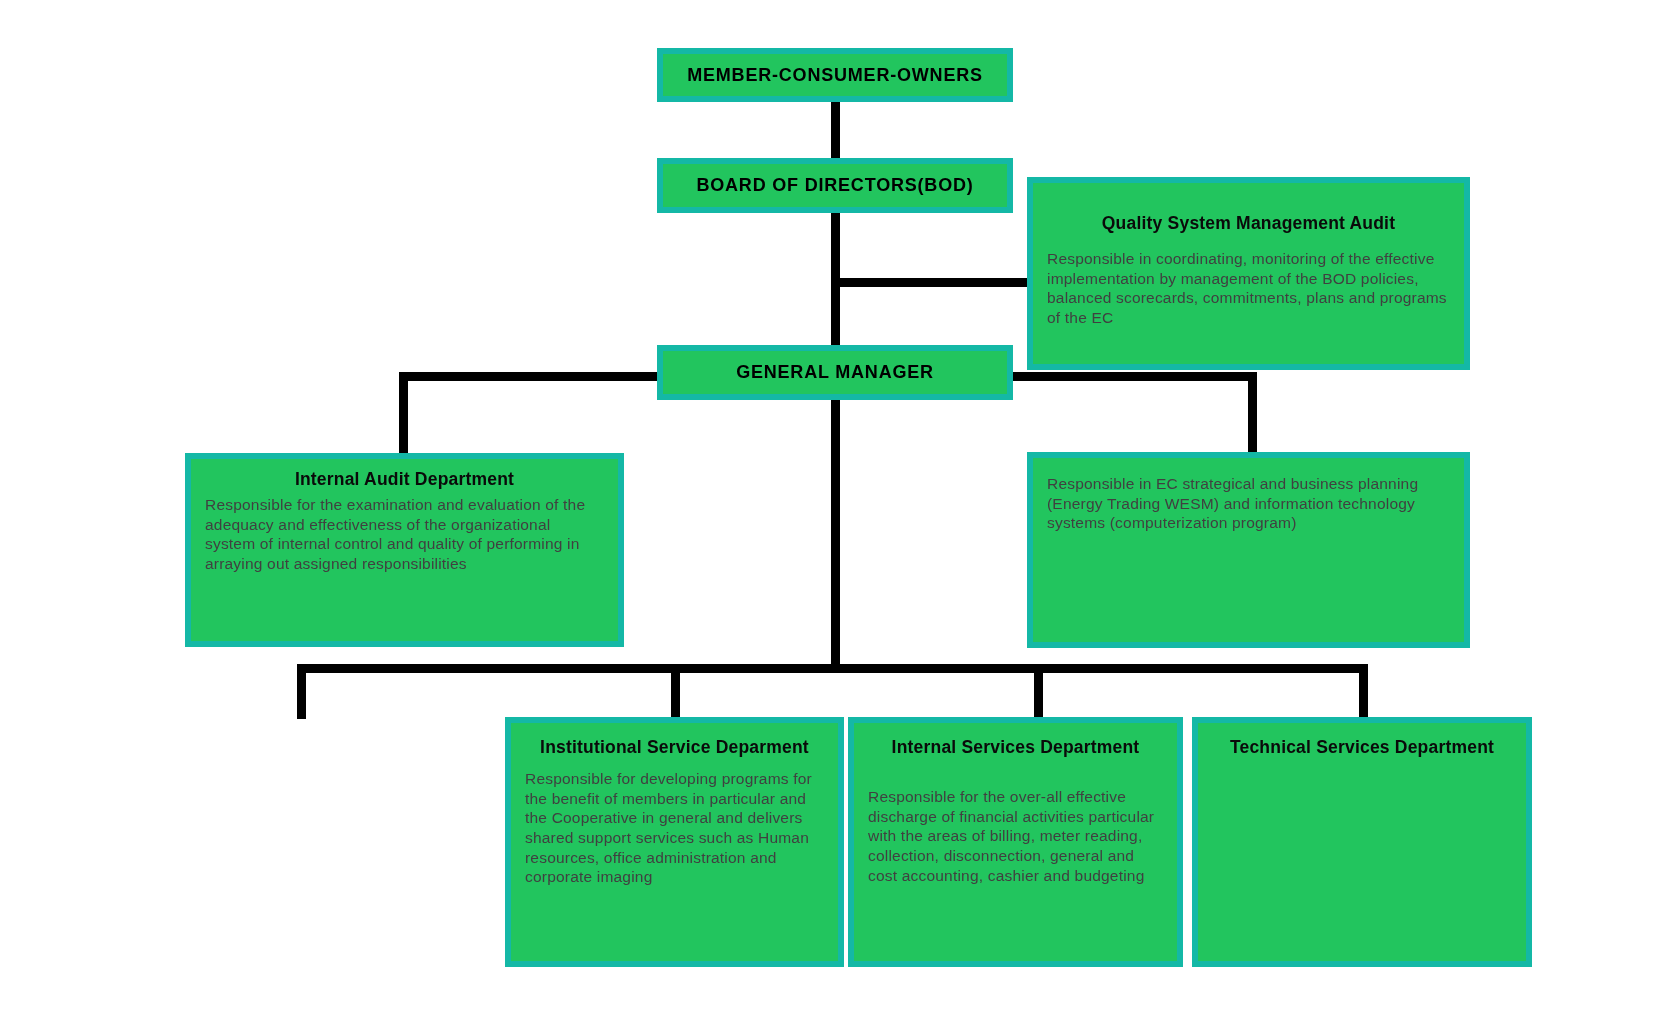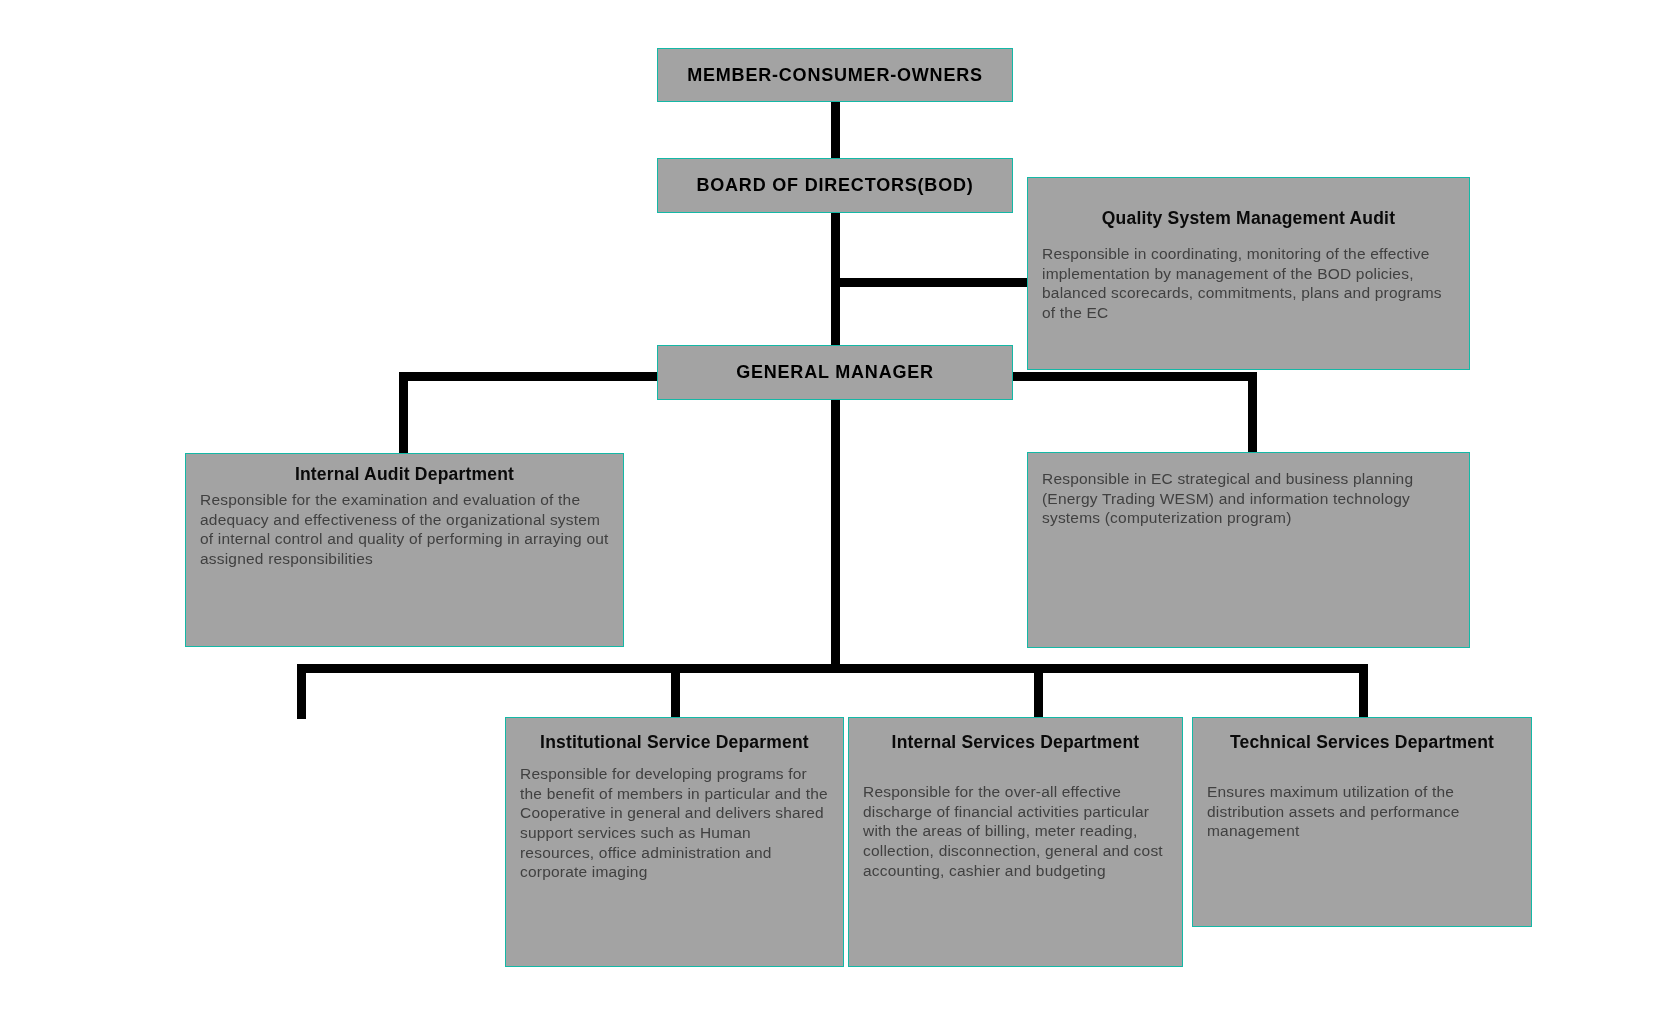--- a/index.html
+++ b/index.html
@@ -8,22 +8,22 @@
     width: 1672px;
     height: 1020px;
     background: #ffffff;
     font-family: "Liberation Sans", sans-serif;
     color: #000;
     overflow: hidden;
   }
   .conn { position: absolute; background: #000000; }
   .node {
     position: absolute;
-    background: #a3a3a3;
-    border: 1px solid #14b8a6;
+    background: #22c55e;
+    border: 6px solid #14b8a6;
     box-sizing: border-box;
   }
   .header-node {
     display: flex;
     align-items: center;
     justify-content: center;
     font-weight: bold;
     font-size: 18px;
     letter-spacing: 0.8px;
     text-align: center;
@@ -109,18 +109,17 @@
   <div class="node dept-node isd" style="left:505px; top:717px; width:339px; height:250px;">
     <div class="dept-title">Institutional Service Deparment</div>
     <div class="dept-desc">Responsible for developing programs for the benefit of members in particular and the Cooperative in general and delivers shared support services such as Human resources, office administration and corporate imaging</div>
   </div>
 
   <div class="node dept-node fsd" style="left:848px; top:717px; width:335px; height:250px;">
     <div class="dept-title">Internal Services Department</div>
     <div class="dept-desc">Responsible for the over-all effective discharge of financial activities particular with the areas of billing, meter reading, collection, disconnection, general and cost accounting, cashier and budgeting</div>
   </div>
 
-  <div class="node dept-node tsd" style="left:1192px; top:717px; width:340px; height:210px;">
+  <div class="node dept-node tsd" style="left:1192px; top:717px; width:340px; height:250px;">
     <div class="dept-title">Technical Services Department</div>
-    <div class="dept-desc">Ensures maximum utilization of the distribution assets and performance management</div>
   </div>
 
 </div>
 
 </body></html>

